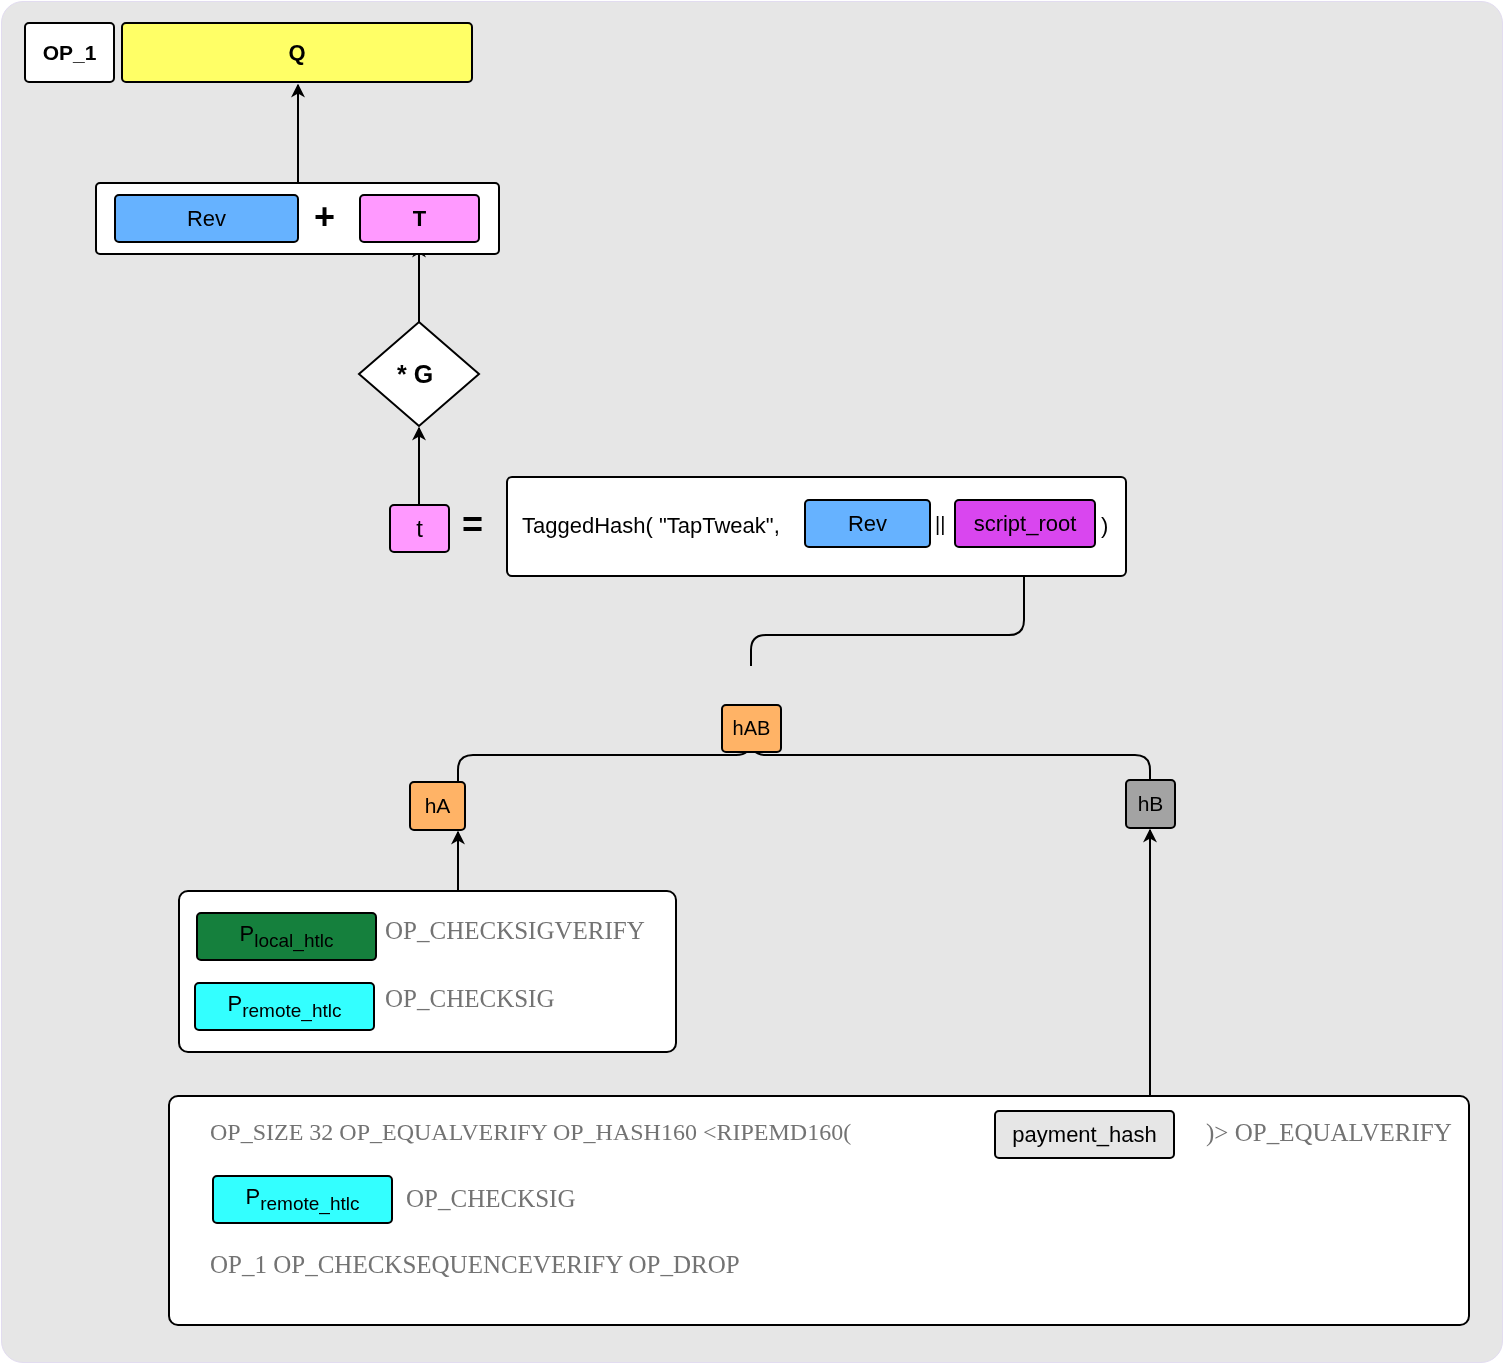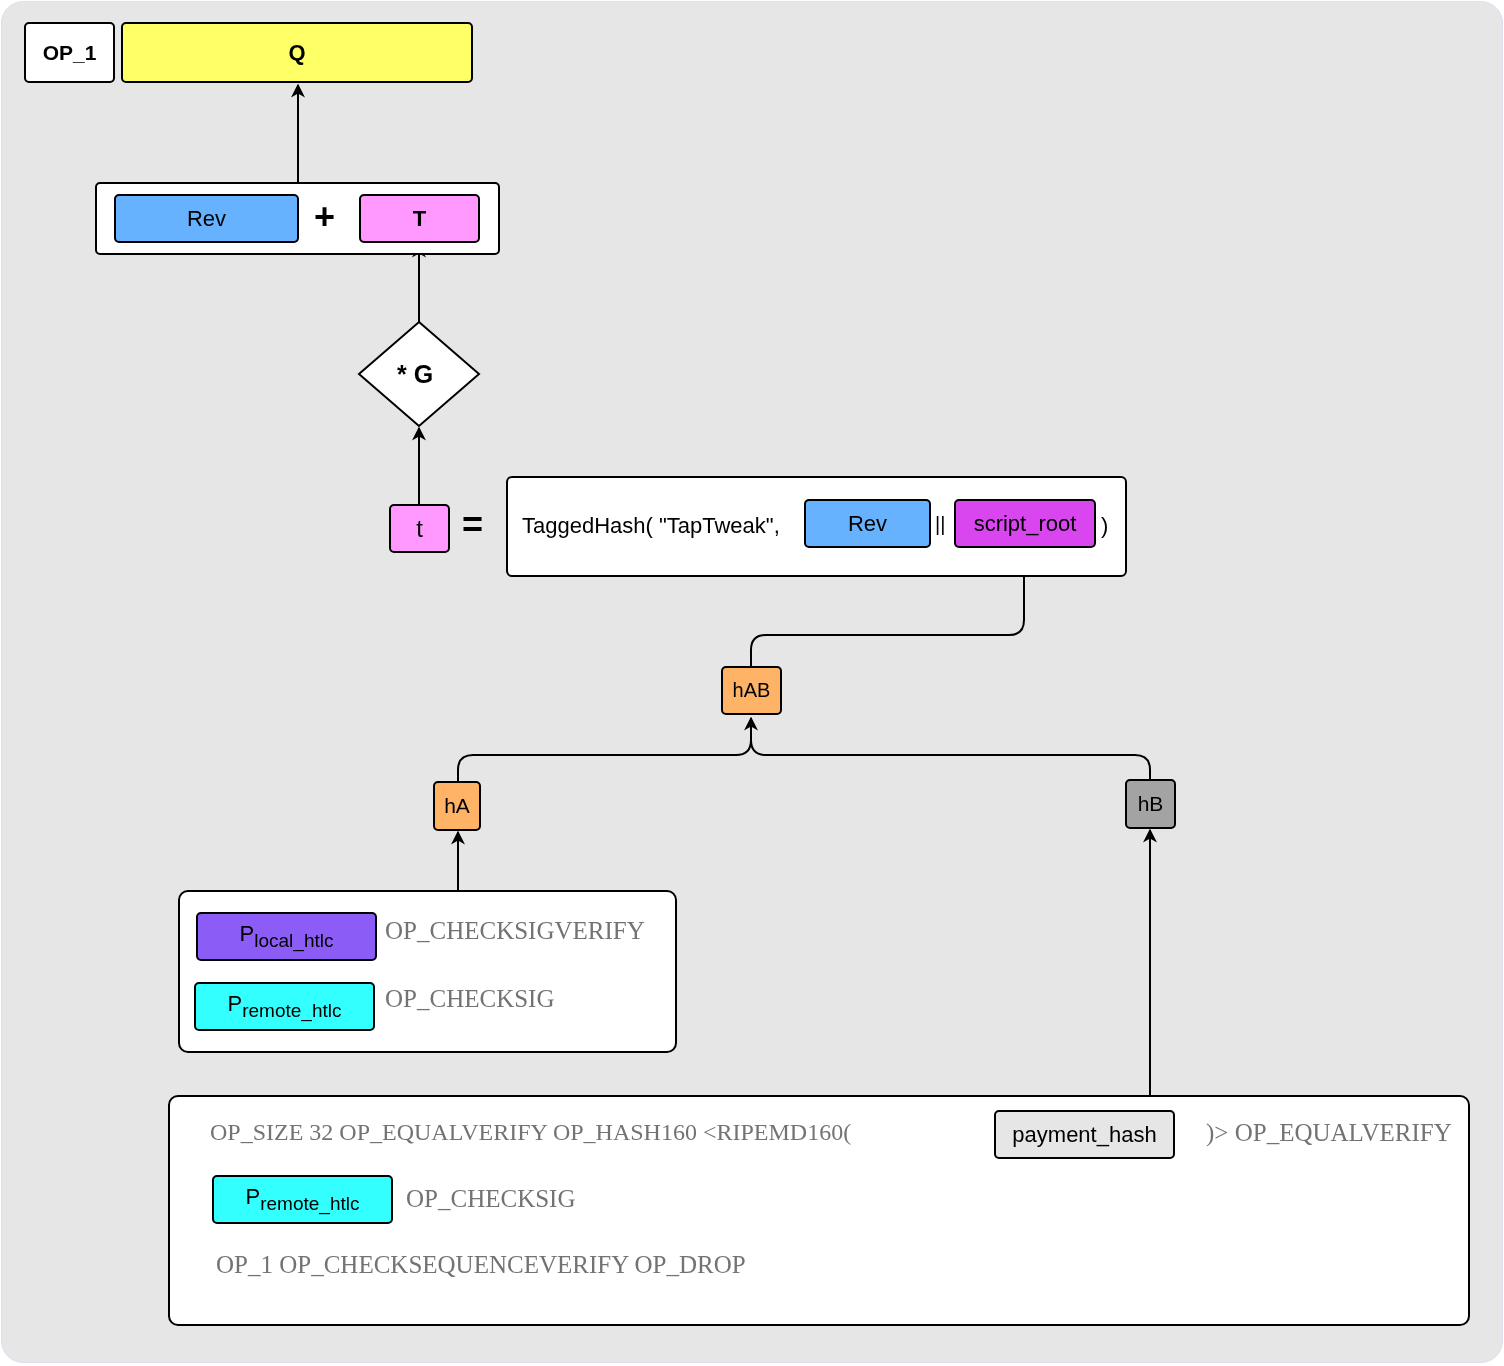--- a/index.html
+++ b/index.html
@@ -65,43 +65,43 @@
 <div class="txt" style="left:522px;top:513px;font-size:22px;">TaggedHash( "TapTweak",</div>
 <div class="box" style="left:804px;top:499px;width:127px;height:49px;background:#66b2ff;font-size:22px;">
   <span>Rev</span>
 </div>
 <div class="txt" style="left:935px;top:513px;font-size:20px;">||</div>
 <div class="box" style="left:954px;top:499px;width:142px;height:49px;background:#d946ef;font-size:22px;">
   <span>script_root</span>
 </div>
 <div class="txt" style="left:1101px;top:513px;font-size:22px;">)</div>
 
-<div class="box" style="left:721px;top:666px;width:61px;height:49px;background:#ffb366;font-size:20px;">
+<div class="box" style="left:721px;top:704px;width:61px;height:49px;background:#ffb366;font-size:20px;">
   <span>hAB</span>
 </div>
-<div class="box" style="left:433px;top:781px;width:48px;height:50px;background:#ffb366;font-size:21px;text-align:right;">
+<div class="box" style="left:409px;top:781px;width:57px;height:50px;background:#ffb366;font-size:21px;text-align:right;">
   <span>hA</span>
 </div>
 <div class="box" style="left:1125px;top:779px;width:51px;height:50px;background:#a3a3a3;font-size:21px;">
   <span>hB</span>
 </div>
 
 <div class="panel" style="left:178px;top:890px;width:499px;height:163px;"></div>
-<div class="box" style="left:196px;top:912px;width:181px;height:49px;background:#8b5cf6;font-size:22px;">
+<div class="box" style="left:196px;top:912px;width:181px;height:49px;background:#15803d;font-size:22px;">
   <span><span>P</span><sub>local_htlc</sub></span>
 </div>
 <div class="mono" style="left:385px;top:917px;font-size:25px;">OP_CHECKSIGVERIFY</div>
 <div class="box" style="left:194px;top:982px;width:181px;height:49px;background:#33ffff;font-size:22px;">
   <span><span>P</span><sub>remote_htlc</sub></span>
 </div>
 <div class="mono" style="left:385px;top:985px;font-size:25px;">OP_CHECKSIG</div>
 
 <div class="panel" style="left:168px;top:1095px;width:1302px;height:231px;"></div>
 <div class="mono" style="left:210px;top:1119px;font-size:24px;">OP_SIZE 32 OP_EQUALVERIFY OP_HASH160 &lt;RIPEMD160(</div>
 <div class="box" style="left:994px;top:1110px;width:181px;height:49px;background:#e6e6e6;font-size:22px;justify-content:center;">
   <span>payment_hash</span>
 </div>
 <div class="mono" style="left:1179px;top:1119px;font-size:25px;margin-left:27px;">)&gt; OP_EQUALVERIFY</div>
 <div class="box" style="left:212px;top:1175px;width:181px;height:49px;background:#33ffff;font-size:22px;">
   <span><span>P</span><sub>remote_htlc</sub></span>
 </div>
 <div class="mono" style="left:406px;top:1185px;font-size:25px;">OP_CHECKSIG</div>
-<div class="mono" style="left:216px;top:1251px;font-size:25px;">OP_1 OP_CHECKSEQUENCEVERIFY OP_DROP</div>
+<div class="mono" style="left:210px;top:1251px;font-size:25px;">OP_1 OP_CHECKSEQUENCEVERIFY OP_DROP</div>
 
 </body></html>

